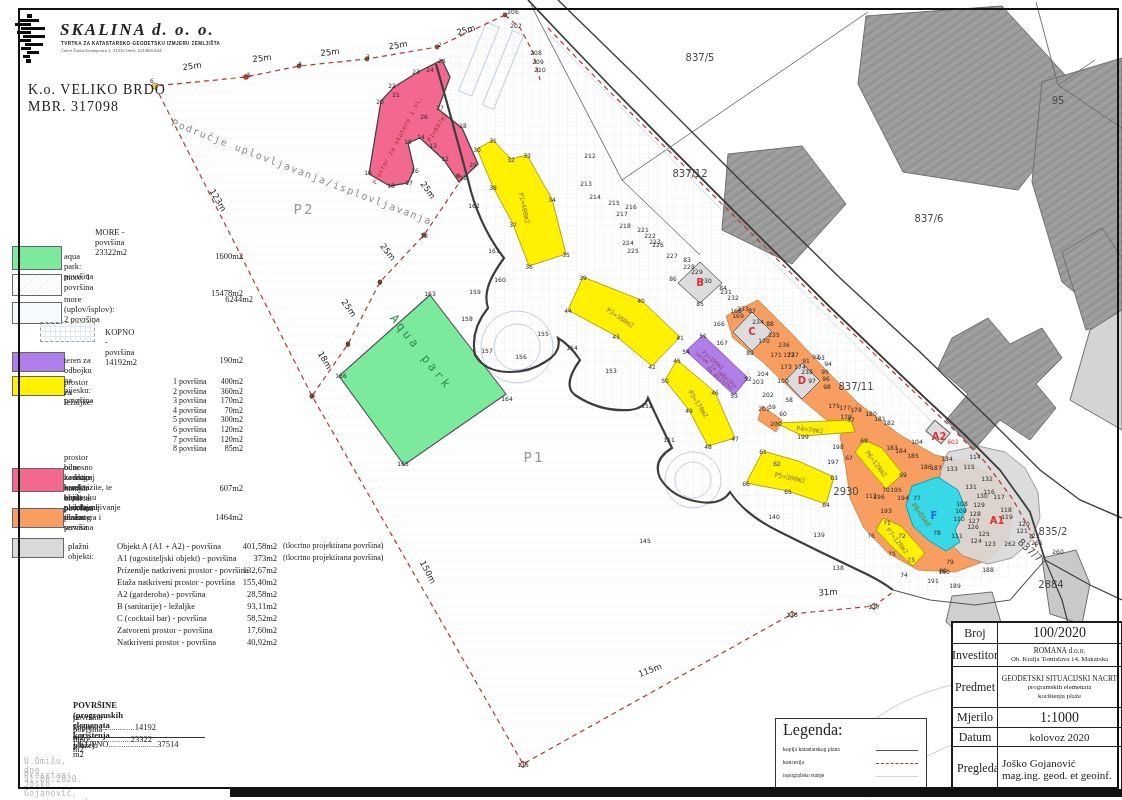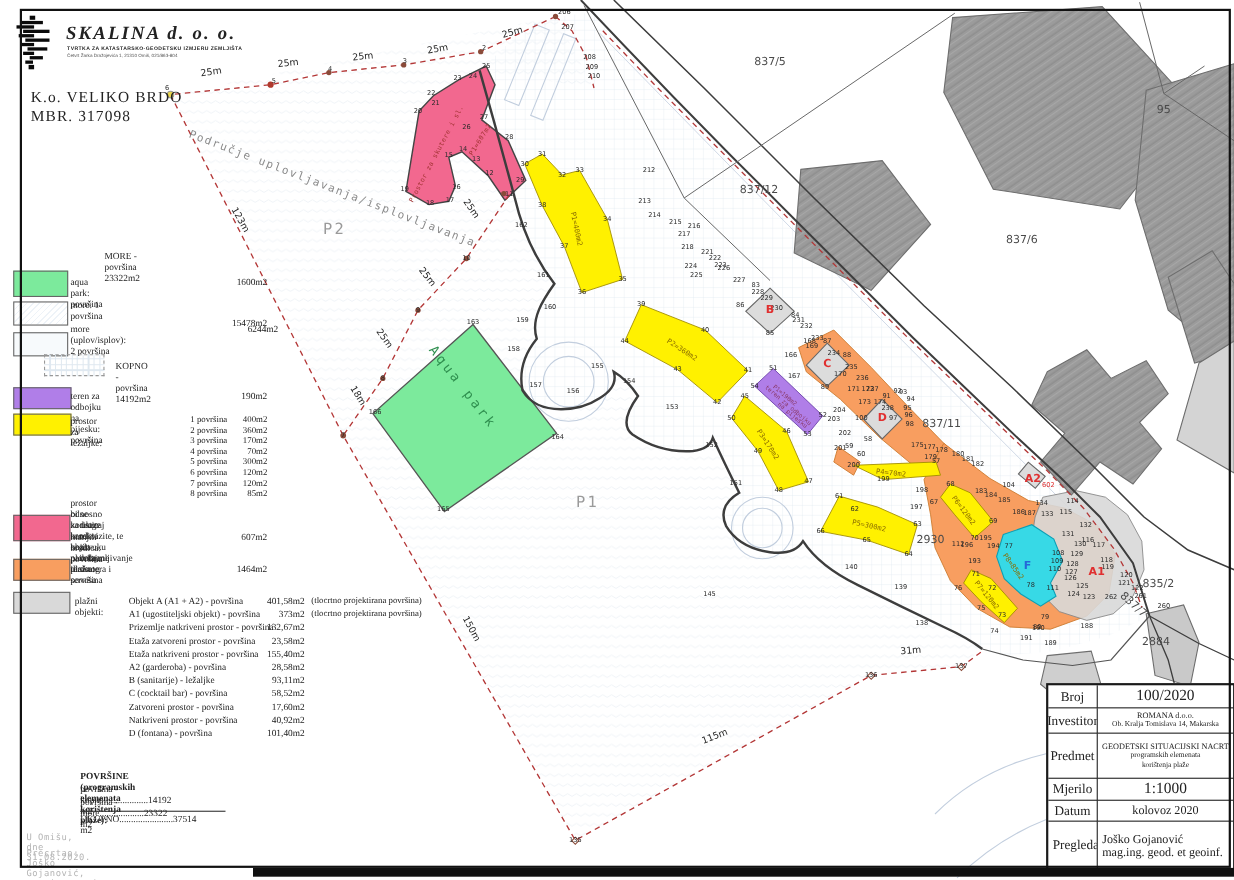--- a/index.html
+++ b/index.html
@@ -568,25 +568,20 @@
           <span class="lbl">A1 (ugostiteljski objekt) - površina</span>
           <span class="val">373m2</span>
           <span class="note">(tlocrtno projektirana površina)</span>
         </div>
         <div>
           <span class="lbl">Prizemlje natkriveni prostor - površina</span>
           <span class="val">132,67m2</span>
           <span class="note"></span>
         </div>
         <div>
-          <span class="lbl">Etaža zatvoreni prostor - površina</span>
-          <span class="val">23,58m2</span>
-          <span class="note"></span>
-        </div>
-        <div>
           <span class="lbl">Etaža natkriveni prostor - površina</span>
           <span class="val">155,40m2</span>
           <span class="note"></span>
         </div>
         <div>
           <span class="lbl">A2 (garderoba) - površina</span>
           <span class="val">28,58m2</span>
           <span class="note"></span>
         </div>
         <div>
@@ -600,39 +595,43 @@
           <span class="note"></span>
         </div>
         <div>
           <span class="lbl">Zatvoreni prostor - površina</span>
           <span class="val">17,60m2</span>
           <span class="note"></span>
         </div>
         <div>
           <span class="lbl">Natkriveni prostor - površina</span>
           <span class="val">40,92m2</span>
-          <span class="note"></span>
-        </div>
-        <div>
-          <span class="lbl">D (fontana) - površina</span>
-          <span class="val">101,40m2</span>
           <span class="note"></span>
         </div>
       </div>
 
     <div class="abs leg-txt" style="left:73px;top:700px;font-weight:bold">POVRŠINE (programskih elemenata korištenja plaže):</div>
     <div class="abs pov-row" style="left:73px;top:712px"><span>površina - kopno</span><span>...................</span><span>14192 m2</span></div>
     <div class="abs pov-row" style="left:73px;top:724px"><span>površina - more</span><span>...................</span><span>23322 m2</span></div>
     <div class="abs" style="left:73px;top:737px;width:132px;border-top:1px solid #333"></div>
     <div class="abs pov-row" style="left:73px;top:739px"><span>UKUPNO</span><span>.......................</span><span>37514 m2</span></div>
 
     <div class="abs footer-line" style="left:24px;top:757px">U Omišu, dne 31.08.2020.</div>
     <div class="abs footer-line" style="left:24px;top:771px">Precrtao: Joško Gojanović, mag.ing.geod. et geoinf.</div>
   </div>
 
+  <div class="abs" id="legenda-box">
+    <div id="legenda-title">Legenda:</div>
+    <div class="lg-row" style="top:27px">kopija katastarskog plana</div>
+    <div class="lg-line lg-solid" style="top:31px"></div>
+    <div class="lg-row" style="top:40px">koncesija</div>
+    <div class="lg-line lg-dash" style="top:44px"></div>
+    <div class="lg-row" style="top:53px">topografsko stanje</div>
+    <div class="lg-line lg-light" style="top:57px"></div>
+  </div>
 
   <div class="abs" id="title-block">
     <div class="cell tb-label">Broj</div>
     <div class="cell v tb-big">100/2020</div>
     <div class="cell tb-label">Investitor</div>
     <div class="cell v">
       <span class="tb-sm">ROMANA d.o.o.</span>
       <span class="tb-xs">Ob. Kralja Tomislava 14, Makarska</span>
     </div>
     <div class="cell tb-label">Predmet</div>

